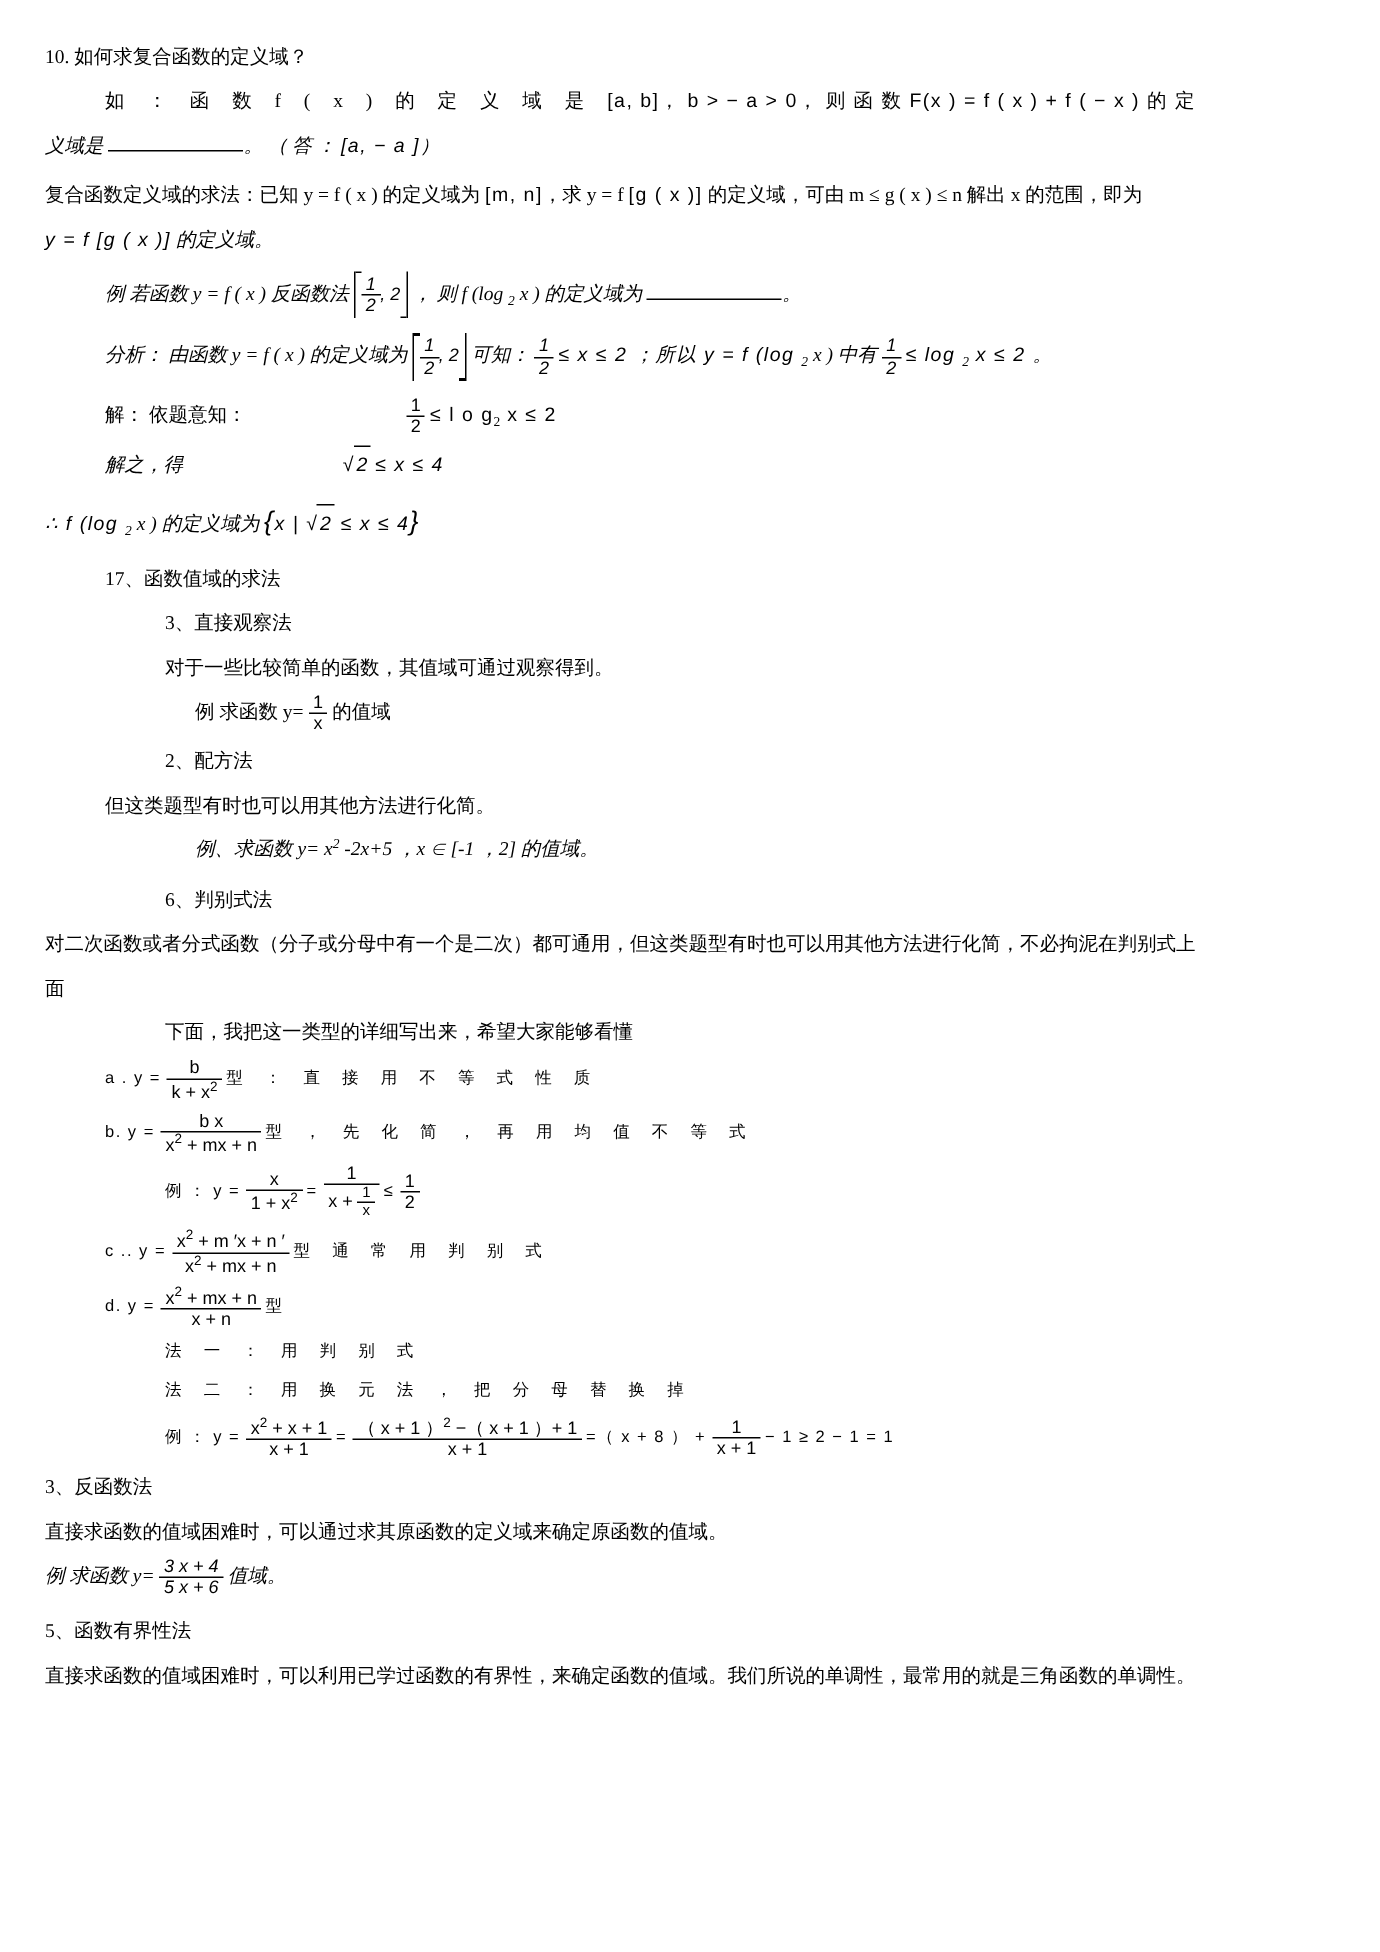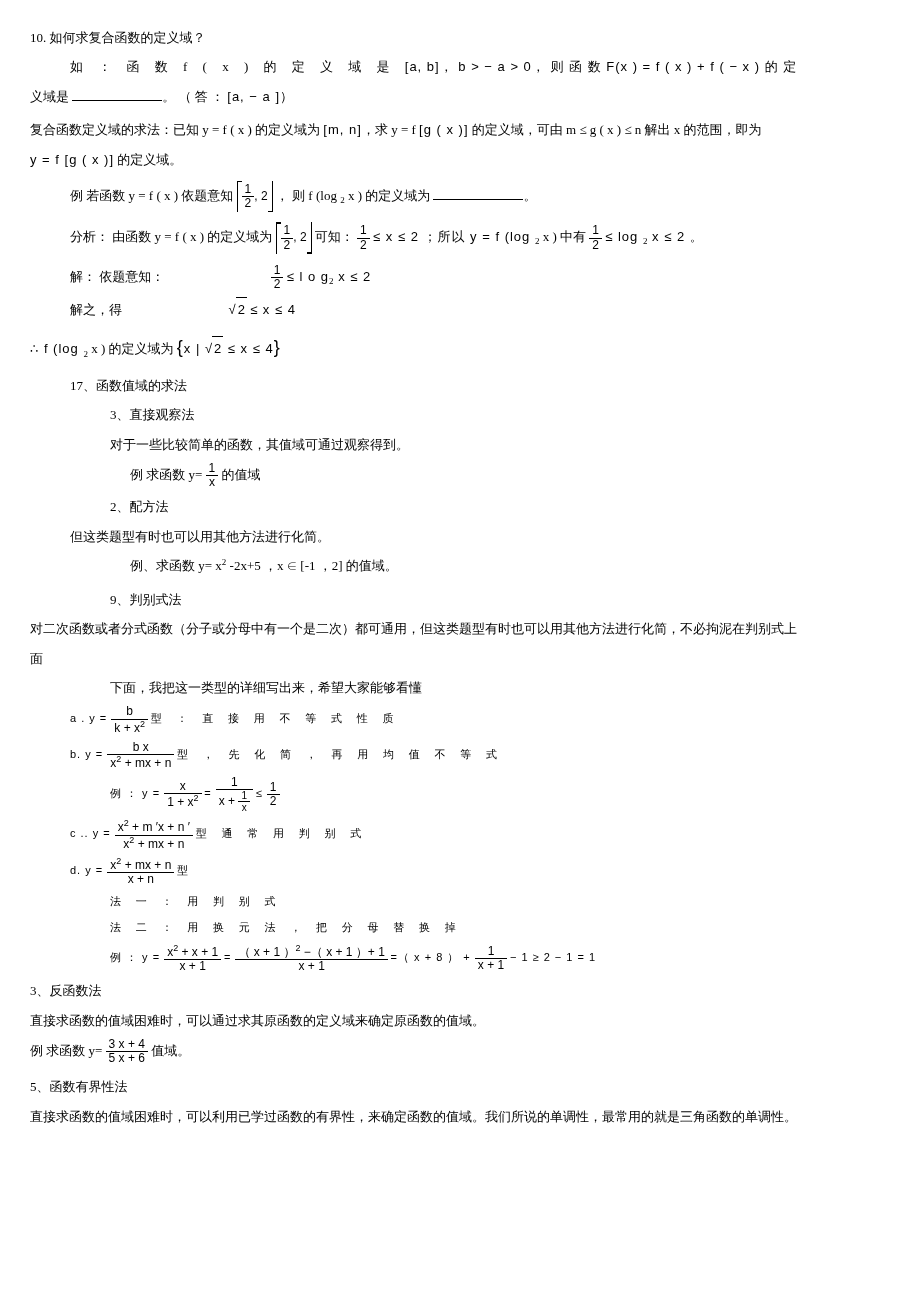--- a/index.html
+++ b/index.html
@@ -47,21 +47,21 @@
   }
   .bracket-lr::before { bottom: 0; }
   .bracket-lr::after { top: 0; right: 0; left: auto; }
   .bracket-lr.sq::before { top: 0; bottom: auto; }
   .bracket-lr.sq::after { bottom: 0; top: auto; }
   .sqrt { display:inline-block; font-family: Arial, sans-serif; }
   .sqrt .rad { display:inline-block; border-top:1px solid #000; padding:0 2px; }
   .math { font-family: Arial, sans-serif; letter-spacing: 1px; }
   .spaced { letter-spacing: 6px; }
   sup, sub { font-size: 9px; }
-  .mb { margin-bottom: 10px; }
+  .mb { margin-bottom: 10px; font-style: italic; }
   .small { font-size: 11px; }
 </style>
 </head>
 <body>
 
 <div class="para">10. 如何求复合函数的定义域？</div>
 
 <div class="para indent1 spaced">
   <span>如 ： 函 数 f ( x ) 的 定 义 域 是 </span><span class="math">[</span><span class="math">a,   b</span><span class="math">]</span><span class="math">，  b  &gt;  − a  &gt;  0，   则 函 数  F(x  )  =  f ( x )  +  f  ( − x ) 的  定</span>
 </div>
@@ -72,21 +72,21 @@
 
 <div class="para">
   <span>复合函数定义域的求法：已知     y  =  f ( x ) 的定义域为   </span><span class="math">[</span><span class="math">m, n</span><span class="math">]</span><span>，求  y   =   f  </span><span class="math">[</span><span class="math">g ( x )</span><span class="math">]</span><span> 的定义域，可由    m  ≤  g ( x )  ≤  n  解出  x  的范围，即为</span>
 </div>
 
 <div class="para mb">
   <span class="math">y   =   f  </span><span class="math">[</span><span class="math">g ( x )</span><span class="math">]</span><span> 的定义域。</span>
 </div>
 
 <div class="para indent1 mb">
-  <span>例      若函数  y  =  f ( x ) 依题意知   </span>
+  <span>例      若函数  y  =  f ( x ) 反函数法   </span>
   <span class="bracket-lr sq">
     <span class="frac"><span class="num">1</span><span class="den">2</span></span><span>, 2</span>
   </span>
   <span>，  则  f (log </span><sub>2</sub><span> x ) 的定义域为  </span><span class="blank"></span><span>。</span>
 </div>
 
 <div class="para indent1 mb">
   <span>分析：   由函数  y   =  f  ( x ) 的定义域为   </span>
   <span class="bracket-lr sq">
     <span class="frac"><span class="num">1</span><span class="den">2</span></span><span>, 2</span>
@@ -126,21 +126,21 @@
   <span class="frac"><span class="num">1</span><span class="den">x</span></span>
   <span> 的值域</span>
 </div>
 
 <div class="para indent2">2、配方法</div>
 <div class="para indent1">但这类题型有时也可以用其他方法进行化简。</div>
 <div class="para indent3 mb">
   <span>例、求函数   y= x</span><sup>2</sup><span> -2x+5 ，x ∈ [-1 ，2] 的值域。</span>
 </div>
 
-<div class="para indent2">9、判别式法</div>
+<div class="para indent2">6、判别式法</div>
 <div class="para">对二次函数或者分式函数（分子或分母中有一个是二次）都可通用，但这类题型有时也可以用其他方法进行化简，不必拘泥在判别式上</div>
 <div class="para">面</div>
 <div class="para indent2">下面，我把这一类型的详细写出来，希望大家能够看懂</div>
 
 <div class="para indent1 small">
   <span class="math">a .     y   =  </span>
   <span class="frac"><span class="num">b</span><span class="den"><span>k  + x</span><sup>2</sup></span></span>
   <span class="spaced"> 型  ：  直  接  用  不  等  式  性  质</span>
 </div>
 

